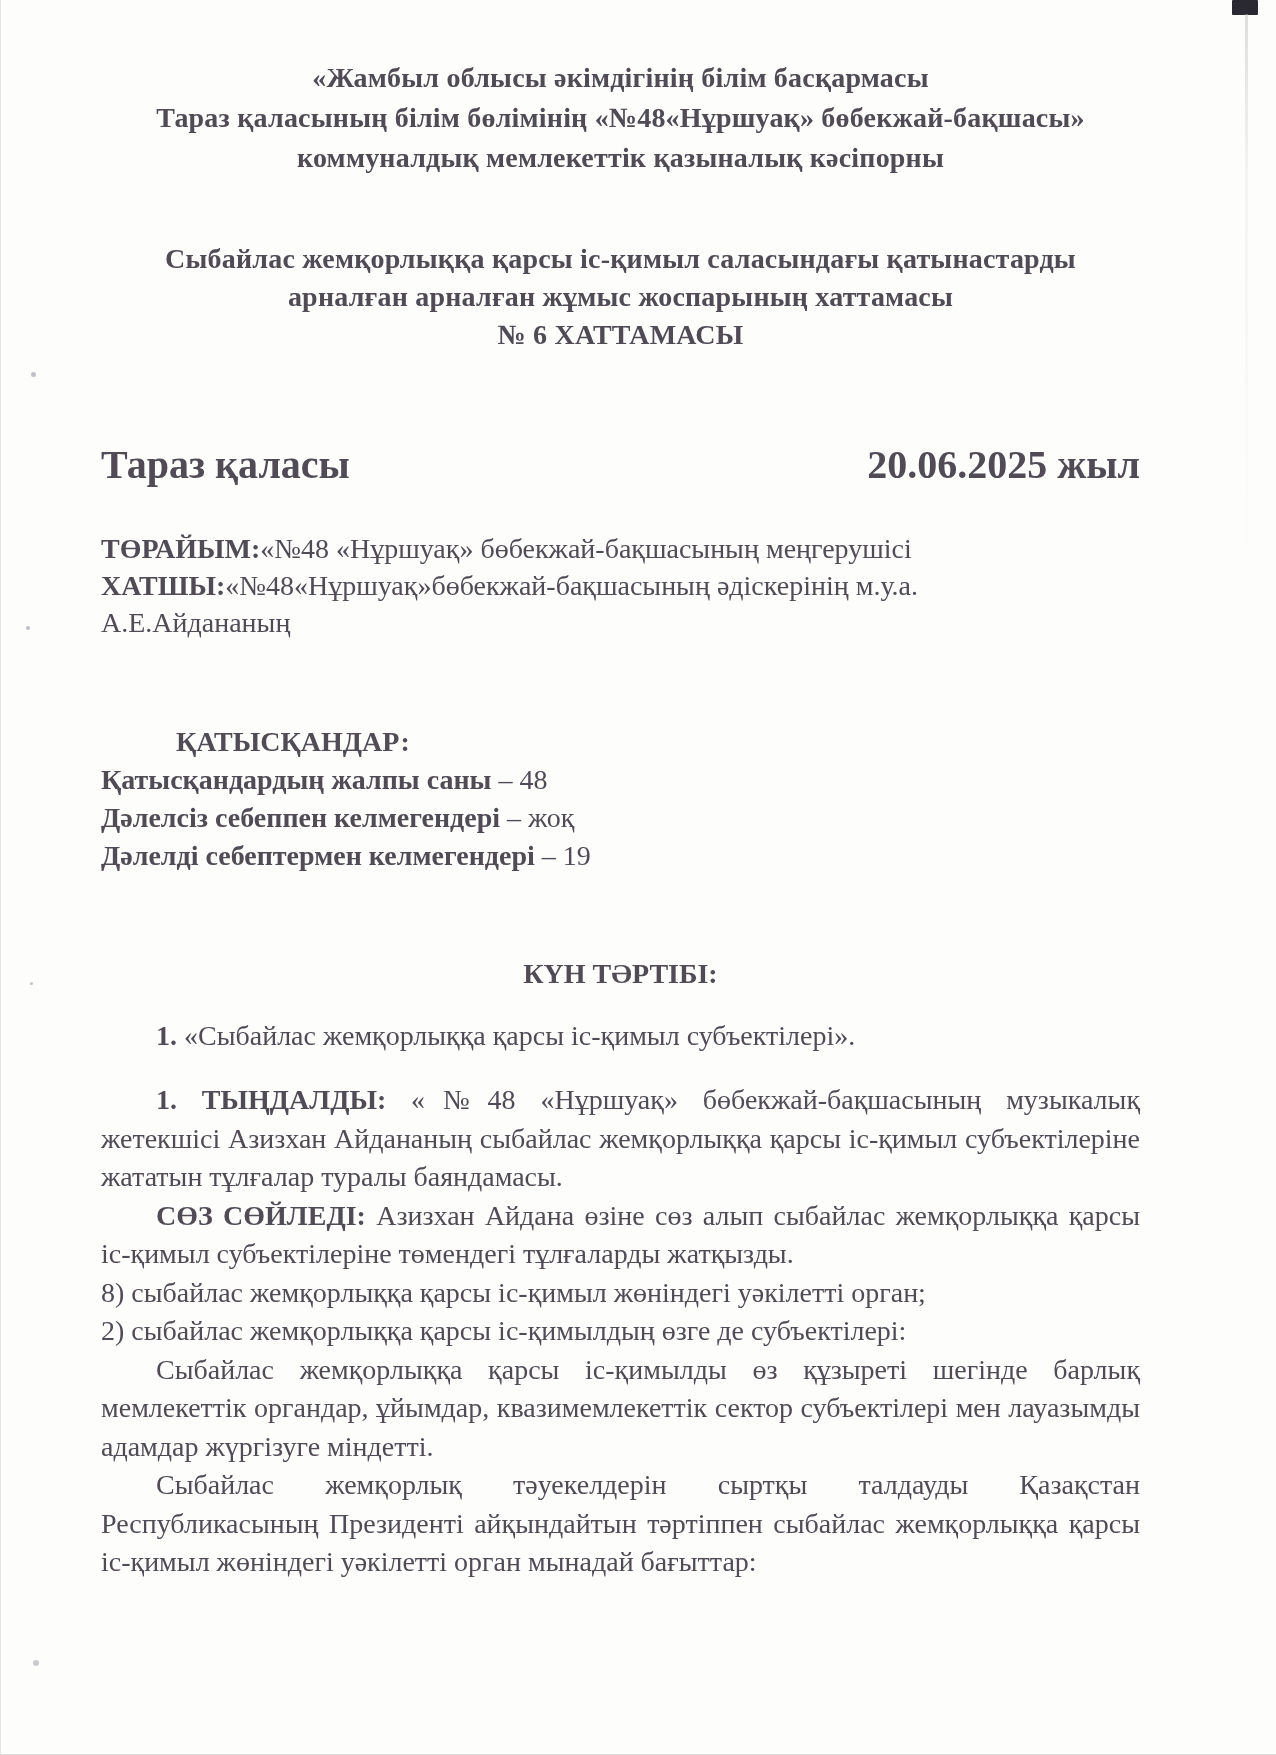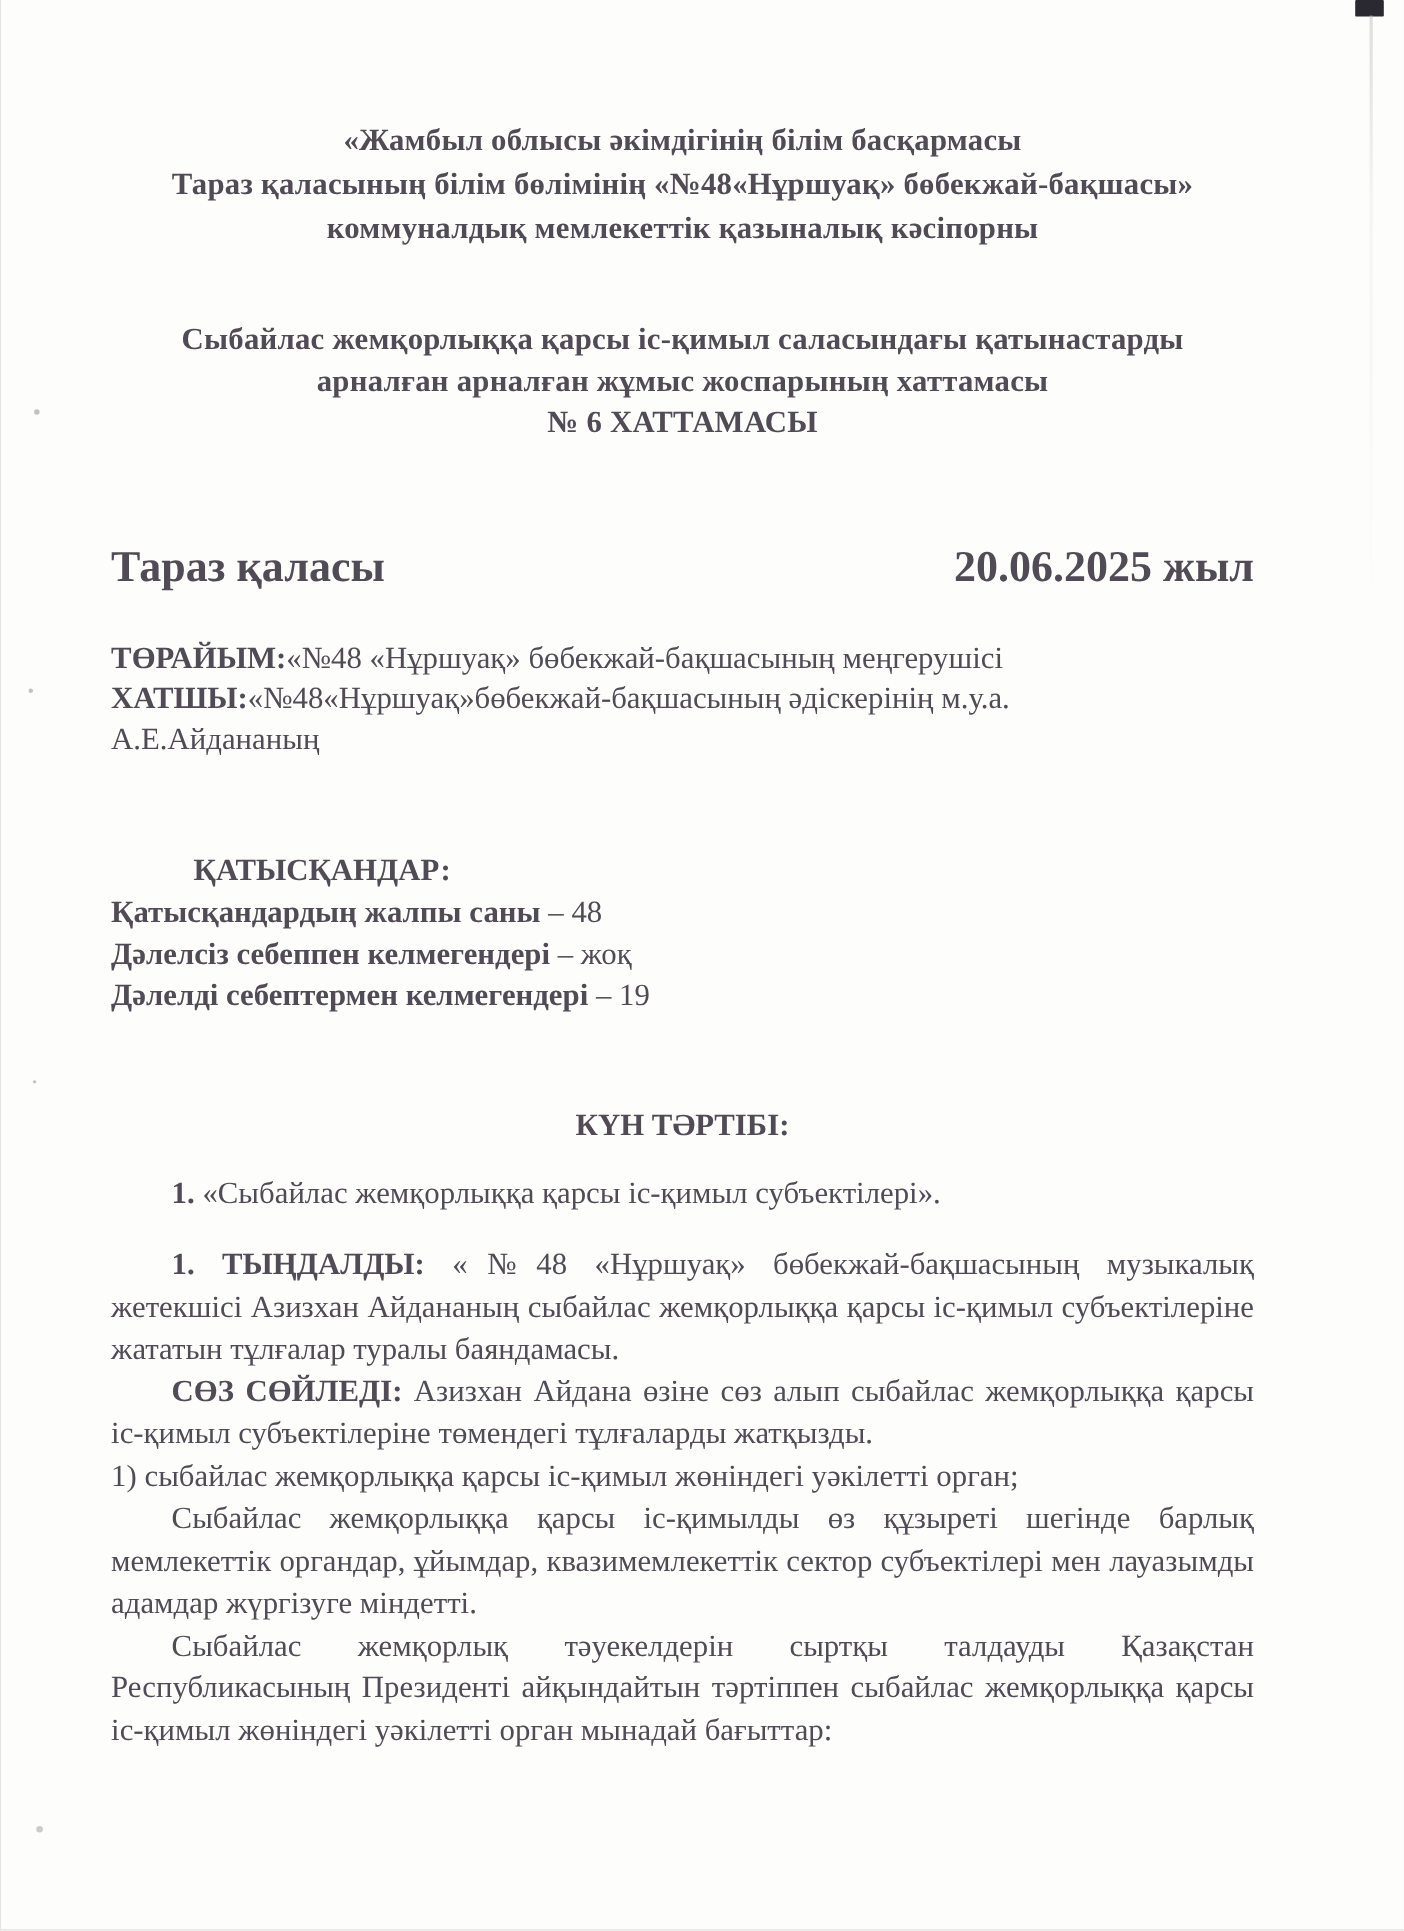--- a/index.html
+++ b/index.html
@@ -11,21 +11,21 @@
     width:1276px;height:1755px;
     background:#f6f6f5;
     font-family:"Liberation Serif", serif;
   }
   .page{
     position:relative;
     width:1276px;height:1755px;
     background:var(--paper);
     color:var(--ink);
     box-sizing:border-box;
-    padding:108px 136px 0 100px;
+    padding:58px 136px 0 100px;
     overflow:hidden;
     border-left:1px solid #e4e4e2;
     border-bottom:1px solid #dddddb;
   }
   .b{font-weight:bold;}
   .center{text-align:center;}
   .header-block{
     font-weight:bold;
     font-size:28px;
     line-height:40px;
@@ -138,18 +138,19 @@
     <div><span>Дәлелсіз себеппен келмегендері</span><span class="val"> – жоқ</span></div>
     <div><span>Дәлелді себептермен келмегендері</span><span class="val"> – 19</span></div>
   </div>
 
   <div class="agenda-heading center">КҮН ТӘРТІБІ:</div>
   <div class="agenda-item"><span class="b">1.</span><span> «Сыбайлас жемқорлыққа қарсы іс-қимыл субъектілері».</span></div>
 
   <div class="body-text">
     <p class="para"><span class="b">1. ТЫҢДАЛДЫ:</span><span> «№48 «Нұршуақ» бөбекжай-бақшасының музыкалық жетекшісі Азизхан Айдананың сыбайлас жемқорлыққа қарсы іс-қимыл субъектілеріне жататын тұлғалар туралы баяндамасы.</span></p>
     <p class="para"><span class="b">СӨЗ СӨЙЛЕДІ:</span><span> Азизхан Айдана өзіне сөз алып сыбайлас жемқорлыққа қарсы іс-қимыл субъектілеріне төмендегі тұлғаларды жатқызды.</span></p>
-    <p class="para list-line">1) сыбайлас жемқорлыққа қарсы іс-қимыл жөніндегі уәкілетті орган;</p>
+    <p class="para list-line">8) сыбайлас жемқорлыққа қарсы іс-қимыл жөніндегі уәкілетті орган;</p>
+    <p class="para list-line">2) сыбайлас жемқорлыққа қарсы іс-қимылдың өзге де субъектілері:</p>
     <p class="para">Сыбайлас жемқорлыққа қарсы іс-қимылды өз құзыреті шегінде барлық мемлекеттік органдар, ұйымдар, квазимемлекеттік сектор субъектілері мен лауазымды адамдар жүргізуге міндетті.</p>
     <p class="para">Сыбайлас жемқорлық тәуекелдерін сыртқы талдауды Қазақстан Республикасының Президенті айқындайтын тәртіппен сыбайлас жемқорлыққа қарсы іс-қимыл жөніндегі уәкілетті орган мынадай бағыттар:</p>
   </div>
 
 </div>
 
 </body></html>

